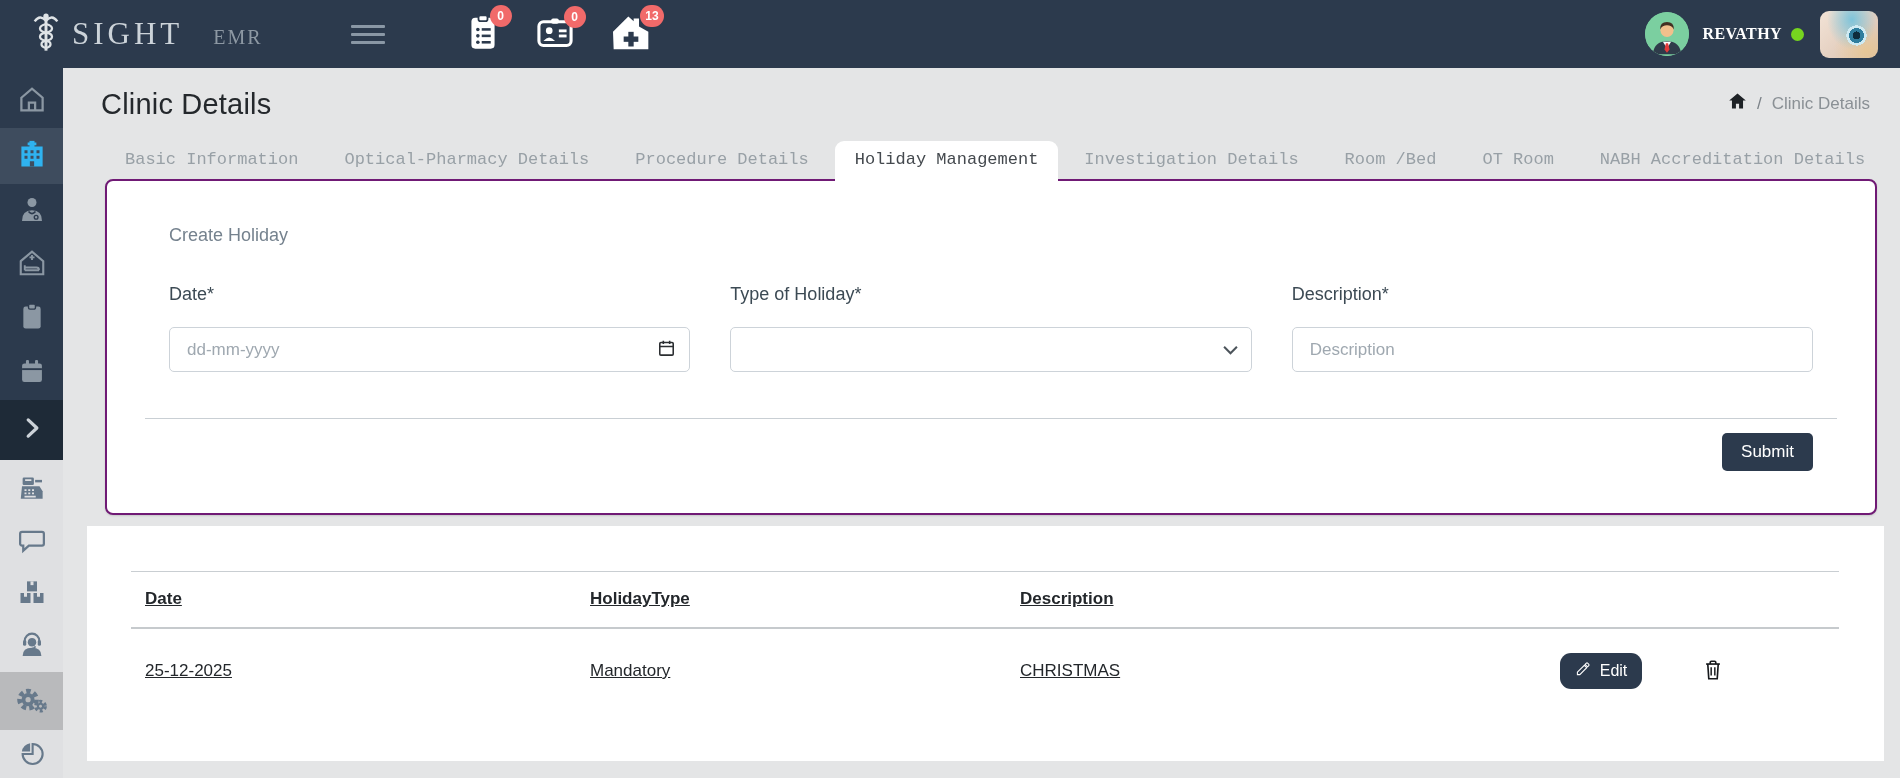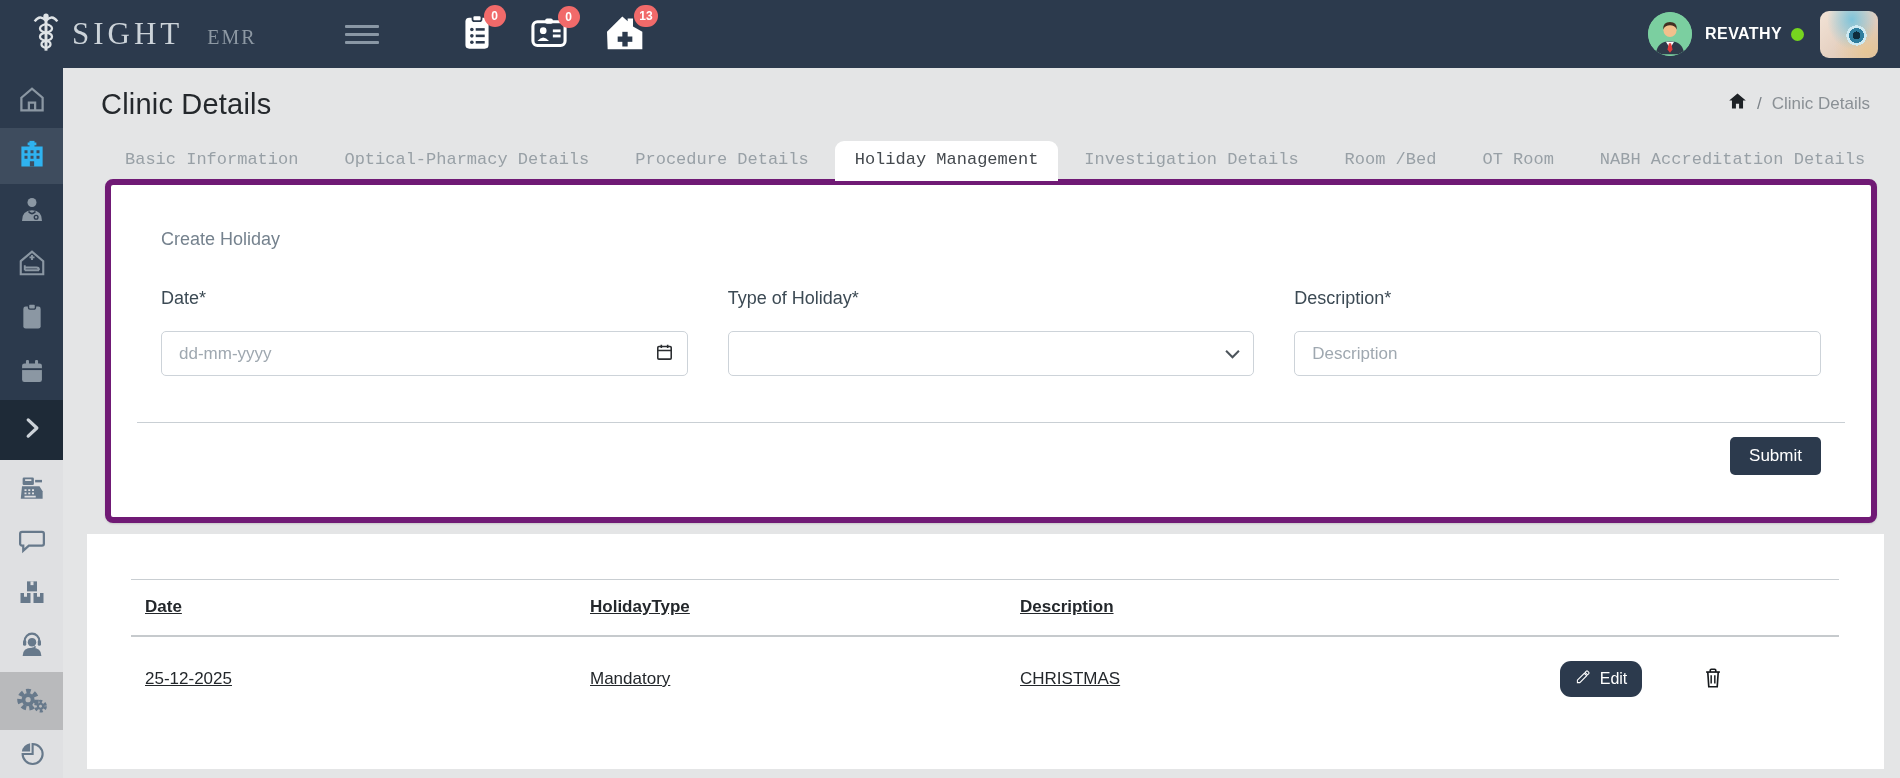--- a/index.html
+++ b/index.html
@@ -4,31 +4,31 @@
 <style>
   * { margin:0; padding:0; box-sizing:border-box; }
   html,body { width:1900px; height:778px; overflow:hidden; }
   body { font-family:"Liberation Sans", sans-serif; background:#e4e5e6; }
 
   
   .header { position:fixed; top:0; left:0; width:1900px; height:68px; background:#2c3a4d;
             display:flex; align-items:center; padding:0 22px 0 30px; z-index:50;gap:42px; }
   .brand { display:flex; align-items:center; gap:10px; }
   .brand-name { font-family:"Liberation Serif", serif; font-size:31px; color:#ccd3d9; letter-spacing:4px; }
-  .brand-suffix { font-family:"Liberation Serif", serif; font-size:20px; color:#8d98a3; letter-spacing:2px; margin-left:14px; margin-top:6px; }
+  .brand-suffix { font-family:"Liberation Serif", serif; font-size:20px; color:#8d98a3; letter-spacing:2px; margin-left:20px; margin-top:6px; }
   .hamburger { margin-left:46px; width:34px; cursor:pointer; }
   .hamburger div { height:3px; background:#8a97a5; margin:5px 0; border-radius:1px; }
   .notif-group { display:flex; align-items:center; gap:38px; margin-left:40px; }
   .notif { position:relative; cursor:pointer; }
   .badge { position:absolute; top:-9px; right:-13px; min-width:22px; height:22px; padding:0 5px;
            background:#f16a6a; color:#fff; font-size:12px; font-weight:bold; border-radius:11px;
            display:flex; align-items:center; justify-content:center; }
   .header-right { margin-left:auto; display:flex; align-items:center; }
   .avatar { width:44px; height:44px; border-radius:50%; background:#7bcfa0; overflow:hidden; cursor:pointer; flex:none; }
-  .user-name { color:#fff; font-size:16px; font-weight:bold; letter-spacing:.4px; margin-left:13px; }
+  .user-name { color:#fff; font-size:16px; font-weight:bold; letter-spacing:.4px; margin-left:13px;font-family:Liberation Serif, serif; }
   .online-dot { width:13px; height:13px; border-radius:50%; background:#76d41f; margin-left:9px; }
   .profile-photo { width:58px; height:47px; border-radius:9px; margin-left:16px; cursor:pointer;
     background:
       radial-gradient(circle at 63% 52%, #0e2d3d 0 9%, #2f7e9e 9% 17%, #cfeaf2 17% 23%, rgba(255,255,255,0) 23%),
       radial-gradient(ellipse at 55% 18%, rgba(90,190,225,.75), rgba(90,190,225,0) 55%),
       radial-gradient(ellipse at 80% 85%, rgba(240,200,120,.5), rgba(240,200,120,0) 50%),
       linear-gradient(135deg, #f2e3d6, #d9bfae); }
 
   
   .sidebar { position:fixed; top:68px; left:0; bottom:0; width:63px; z-index:40; display:flex; flex-direction:column; }
@@ -44,22 +44,22 @@
   .main { margin-left:63px; padding:0 16px 0 24px; }
   .page-head { display:flex; align-items:flex-end; justify-content:space-between; margin:20px 14px 20px 14px; }
   .page-title { font-size:29px; color:#24282c; letter-spacing:.2px; }
   .breadcrumb { display:flex; align-items:center; gap:10px; font-size:17px; color:#8a9095; margin-bottom:6px; }
   .breadcrumb .sep { color:#7b8288; }
 
   .tabs { display:flex; align-items:flex-end; margin:0 7px 0 18px; position:relative; z-index:2; }
   .tab { padding:9px 20px 10px; font-size:17px; color:#98a0a6; cursor:pointer; white-space:nowrap; margin-right:6px;font-family:Liberation Mono, monospace; }
   .tab.active { background:#fff; color:#44494e; border-radius:9px 9px 0 0; margin-bottom:-2px; padding-bottom:12px; }
 
-  .card { position:relative; z-index:1; margin:0 7px 0 18px; background:#fff; border:6px solid #701a75;
-          border-radius:8px; box-shadow:0 1px 2px rgba(0,0,0,.13); padding:44px 26px 42px; }
+  .card { position:relative; z-index:1; margin:0 7px 0 18px; background:#fff; border:2px solid #701a75;
+          border-radius:8px; box-shadow:0 1px 2px rgba(0,0,0,.13); padding:44px 38px 42px; }
   .section-title { font-size:18px; color:#75828e; padding-left:24px; margin-bottom:38px; }
   .form-fields { padding:0 24px; display:grid; grid-template-columns:repeat(3,1fr); gap:40px; }
   .field-label { display:block; font-size:18px; color:#3c4a54; margin-bottom:22px; }
   .control { position:relative; }
   .control input, .control select { width:100%; height:45px; border:1px solid #cdd3d9; border-radius:5px;
           padding:0 17px; font-size:17px; color:#55606a; font-family:"Liberation Sans",sans-serif;
           background:#fff; outline:none; appearance:none; -webkit-appearance:none; }
   .control input::placeholder { color:#9fa8b0; opacity:1; }
   .control .trail-icon { position:absolute; right:14px; top:50%; transform:translateY(-50%); pointer-events:none; }
   .card hr { border:none; border-top:1px solid #c9cfd4; margin:46px 0 14px; }

